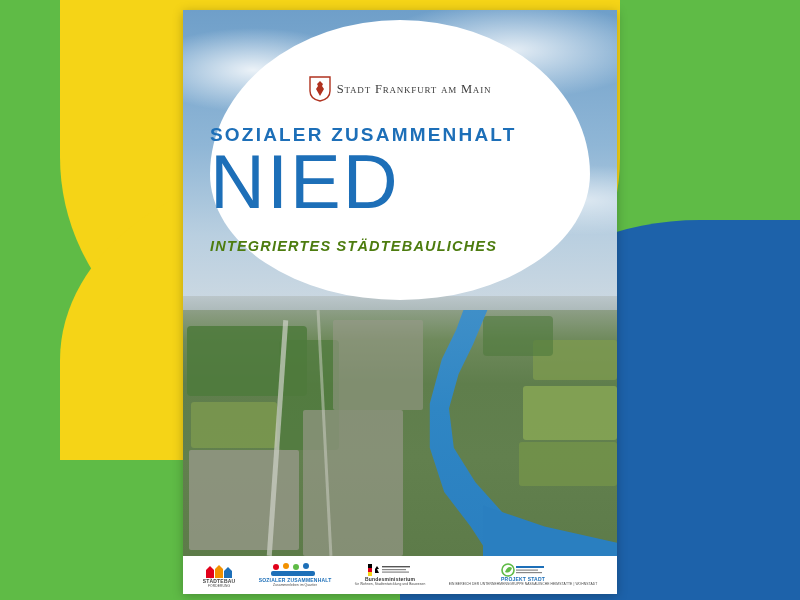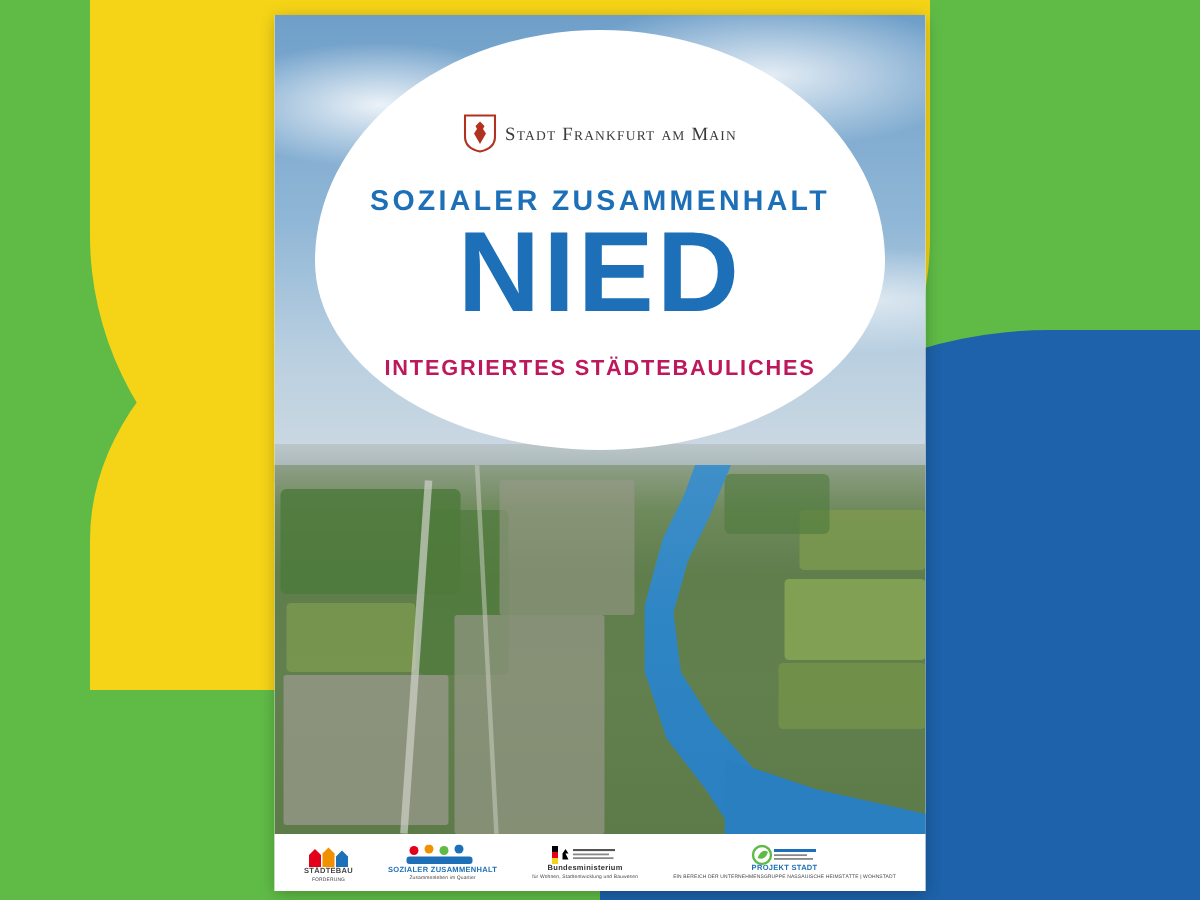--- a/index.html
+++ b/index.html
@@ -156,21 +156,20 @@
 
   
   .title-circle {
     position: absolute;
     left: 27px;
     top: 10px;
     width: 380px;
     height: 280px;
     background: #ffffff;
     border-radius: 50% 50% 50% 50% / 55% 55% 45% 45%;
-    text-align: center;
   }
   .crest-row {
     margin-top: 56px;
     display: flex;
     align-items: center;
     justify-content: center;
     gap: 6px;
   }
   .crest {
     width: 22px;
@@ -187,32 +186,33 @@
   .kicker {
     margin-top: 22px;
     font-size: 19px;
     font-weight: bold;
     letter-spacing: 2.2px;
     color: #1d6fb8;
   }
   .bigtitle {
     margin-top: -2px;
     font-size: 76px;
-    font-weight: bold;
+    font-weight: normal;
     letter-spacing: 2px;
     line-height: 1;
     color: #1d6fb8;
   }
   .subtitle {
     margin-top: 16px;
     font-size: 14.5px;
+    font-style: italic;
     font-weight: bold;
     letter-spacing: 1.2px;
     line-height: 1.45;
-    color: #be185d;
+    color: #4d7c0f;
   }
 
   
   .footer {
     position: absolute;
     left: 0;
     bottom: 0;
     width: 434px;
     height: 38px;
     background: #ffffff;

